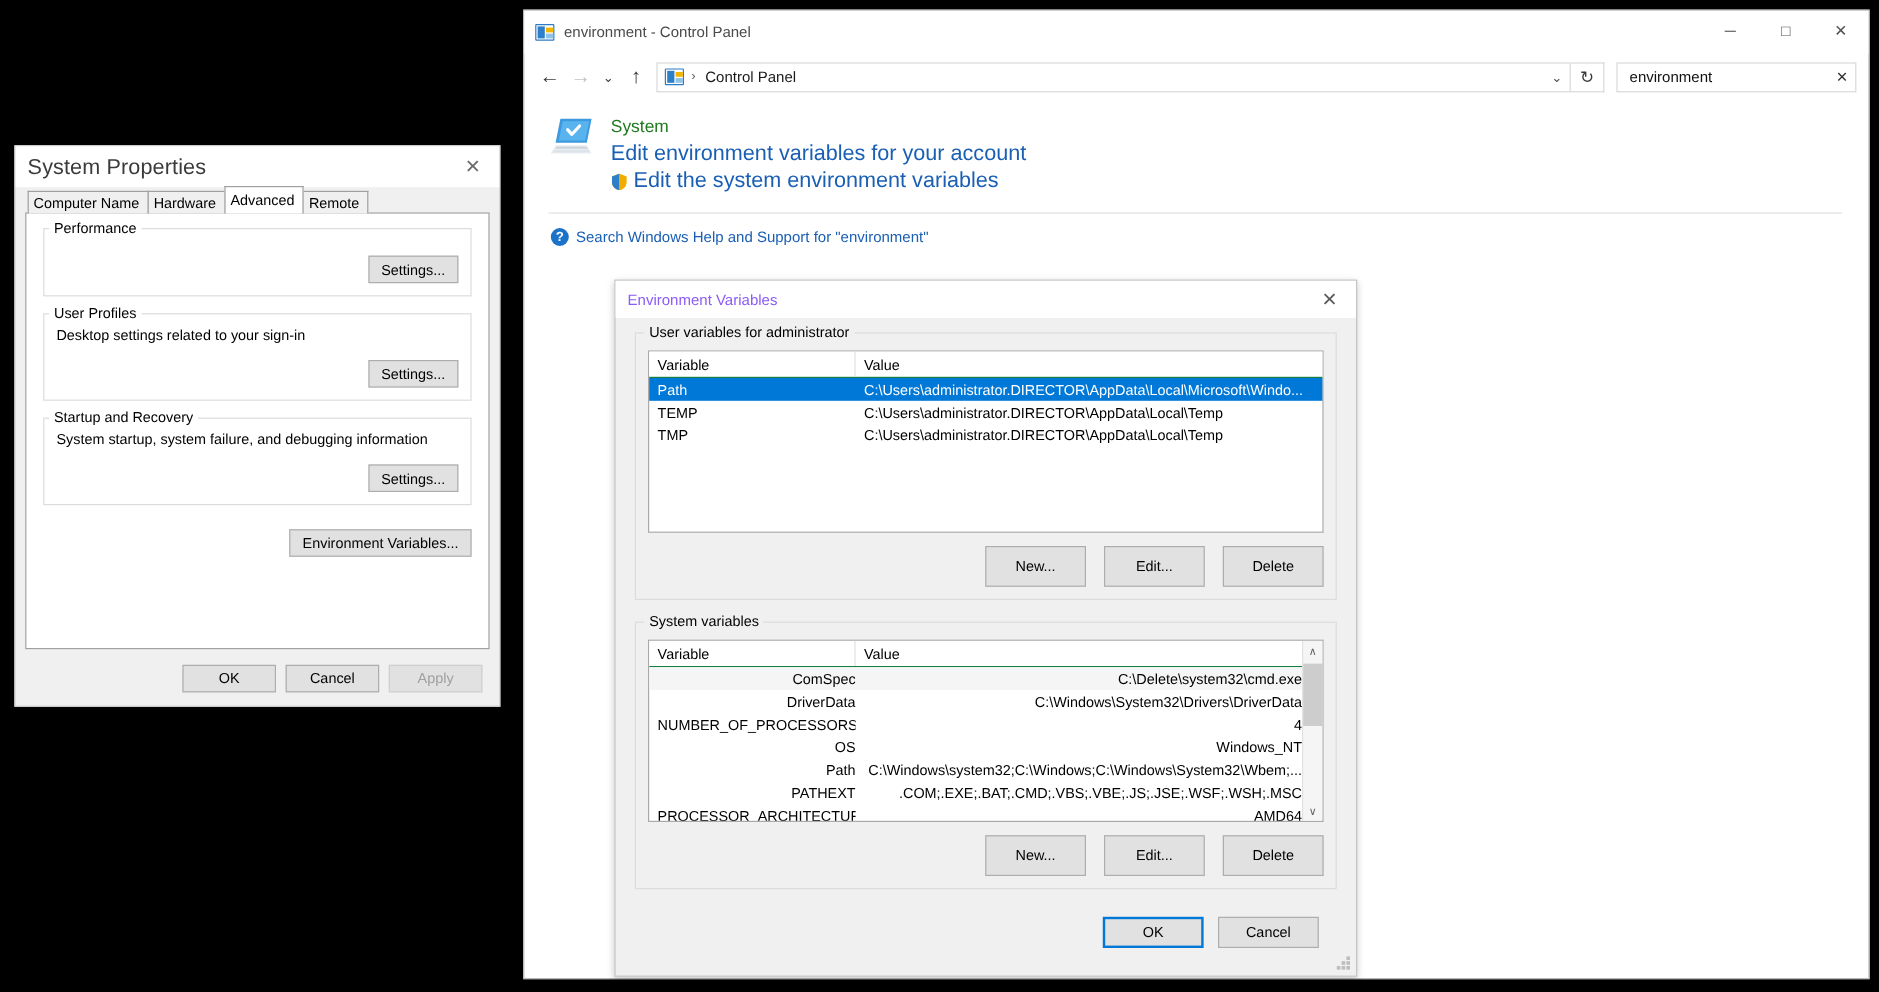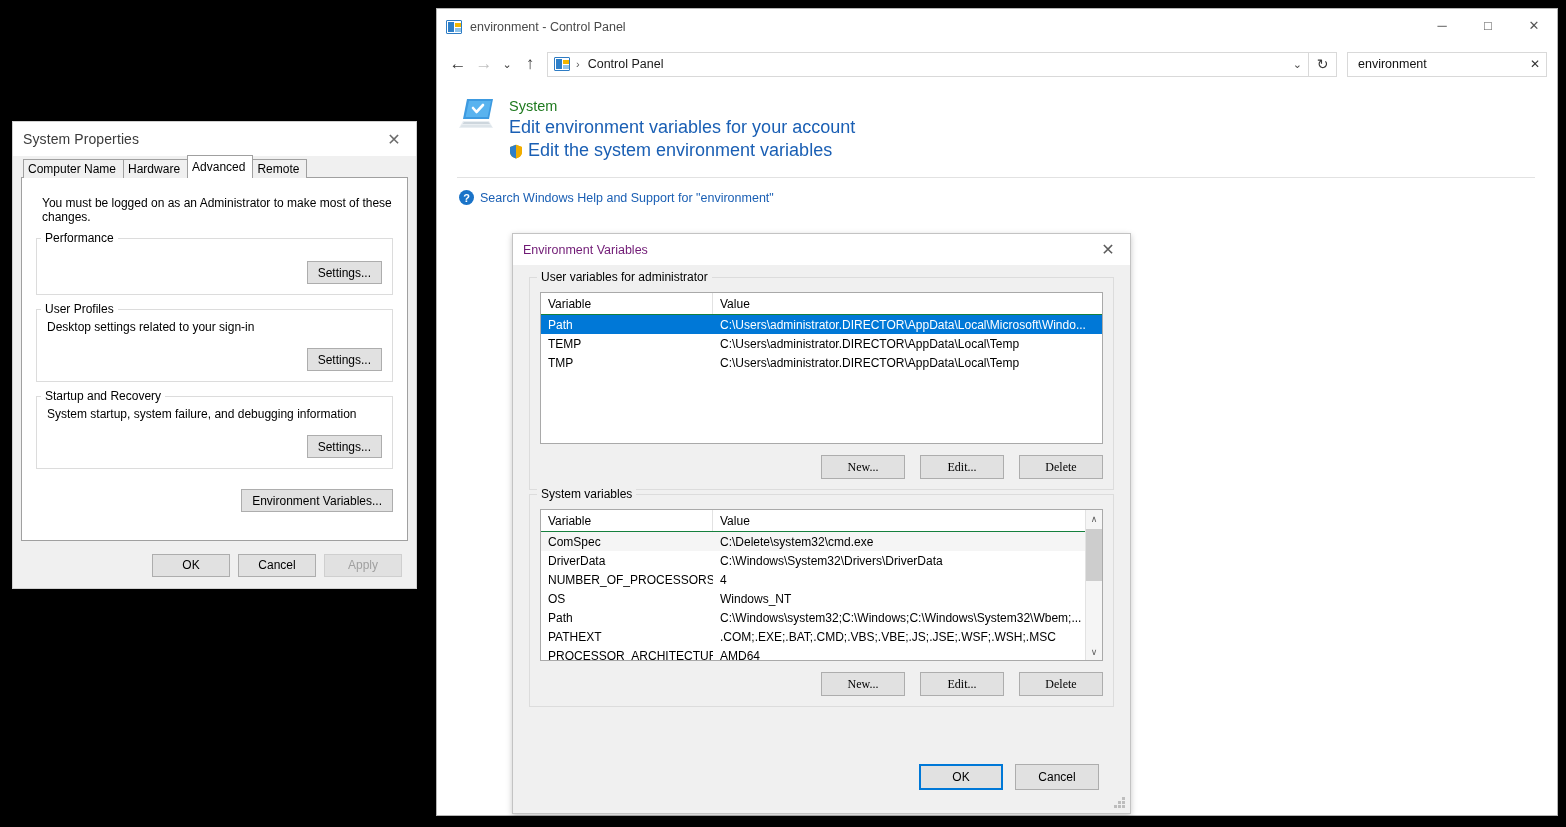--- a/index.html
+++ b/index.html
@@ -18,21 +18,21 @@
     background: #f0f0f0;
     border: 1px solid #d0d0d0;
     box-shadow: 0 0 1px rgba(0,0,0,.35);
   }
   #sysprops .titlebar {
     height: 34px; background: #ffffff;
     display: flex; align-items: center;
     position: relative;
   }
   #sysprops .titlebar .title {
-    font-size: 14px; color: #3b3b3b; padding-left: 10px;
+    font-size: 18px; color: #3b3b3b; padding-left: 10px;
     letter-spacing: .1px;
   }
   #sysprops .titlebar .closebtn {
     position: absolute; right: 0; top: 0;
     width: 44px; height: 34px;
     display: flex; align-items: center; justify-content: center;
     color: #6b6b6b;
   }
   #sysprops .body { padding: 0 8px 0 8px; }
 
@@ -203,32 +203,32 @@
     position: absolute; left: 512px; top: 233px;
     width: 619px; height: 581px;
     background: #f0f0f0;
     border: 1px solid #c3c3c3;
     box-shadow: 0 2px 6px rgba(0,0,0,.22);
   }
   #envdlg .titlebar {
     height: 31px; background: #ffffff;
     display: flex; align-items: center; position: relative;
   }
-  #envdlg .titlebar .title { font-size: 12.5px; color: #701a75; padding-left: 10px; text-align: center; }
+  #envdlg .titlebar .title { font-size: 12.5px; color: #8b5cf6; padding-left: 10px; text-align: center; }
   #envdlg .titlebar .closebtn {
     position:absolute; right:0; top:0; width:44px; height:31px;
     display:flex; align-items:center; justify-content:center; color:#5c5c5c;
   }
   #envdlg .dlgbody { padding: 12px 16px 0 16px; }
 
   .egroup {
     border: 1px solid #dcdcdc;
     position: relative;
     padding: 14px 10px 10px 10px;
-    margin-bottom: 4px;
+    margin-bottom: 18px;
   }
   .egroup > .legend {
     position: absolute; top: -8px; left: 7px;
     background: #f0f0f0; padding: 0 4px;
     font-size: 12px; color: #000;
   }
 
   .lv { background: #fff; border: 1px solid #a9a9a9; position: relative; }
   .lv .lv-head {
     display: flex; height: 22px;
@@ -242,38 +242,38 @@
   .lv .lv-head .col.c2 { flex: 1; }
   .lv-rows { }
   .lv-row { display:flex; height: 19px; align-items:center; font-size:12px; color:#000; }
   .lv-row .c1 { width: 172px; padding-left: 7px; white-space: nowrap; overflow: hidden; }
   .lv-row .c2 { flex: 1; padding-left: 7px; white-space: nowrap; overflow: hidden; }
   .lv-row.selected { background: #0078d7; color: #ffffff; }
   .lv-row.alt { background: #f5f5f5; }
 
   #uservars .lv { height: 152px; }
   #sysvars .lv { height: 152px; overflow: hidden; }
-  #sysvars .lv-rows { padding-right: 17px; }
+  #sysvars .lv-rows { padding-right: 17px; text-align: right; }
 
   .vscroll {
     position: absolute; right: 0; top: 0; bottom: 0; width: 17px;
     background: #f5f5f5; border-left: 1px solid #e2e2e2;
   }
   .vscroll .arrow {
     height: 17px; display:flex; align-items:center; justify-content:center;
     font-size: 9px; color: #606060;
   }
   .vscroll .arrow.bot { position:absolute; bottom:0; left:0; right:0; }
   .vscroll .thumb {
     position: absolute; left: 0; right: 0; top: 19px; height: 52px;
     background: #cdcdcd;
   }
 
   .btnrow3 { display:flex; justify-content:flex-end; gap: 15px; margin-top: 11px; }
-  .btnrow3 .winbtn { min-width: 84px; height: 24px; font-family: Liberation Serif, serif; }
+  .btnrow3 .winbtn { min-width: 84px; height: 34px; }
 
   #envdlg .dlgfooter {
     position:absolute; left:0; right:0; bottom: 0; height: 60px;
     display:flex; align-items:flex-start; justify-content:flex-end;
     gap: 12px; padding: 11px 31px 0 0;
   }
   #envdlg .dlgfooter .winbtn { min-width: 84px; height: 26px; }
 
   .resize-grip { position:absolute; right: 4px; bottom: 4px; width: 12px; height: 12px; }
   .resize-grip i {
@@ -291,21 +291,20 @@
 
   <div class="body">
     <div class="tabstrip">
       <div class="tab">Computer Name</div>
       <div class="tab">Hardware</div>
       <div class="tab active">Advanced</div>
       <div class="tab">Remote</div>
     </div>
 
     <div class="tabpanel">
-      <div class="intro">You must be logged on as an Administrator to make most of these changes.</div>
 
       <div class="groupbox">
         <span class="legend">Performance</span>
         <div class="btnrow">
           <div class="winbtn">Settings...</div>
         </div>
       </div>
 
       <div class="groupbox">
         <span class="legend">User Profiles</span>

